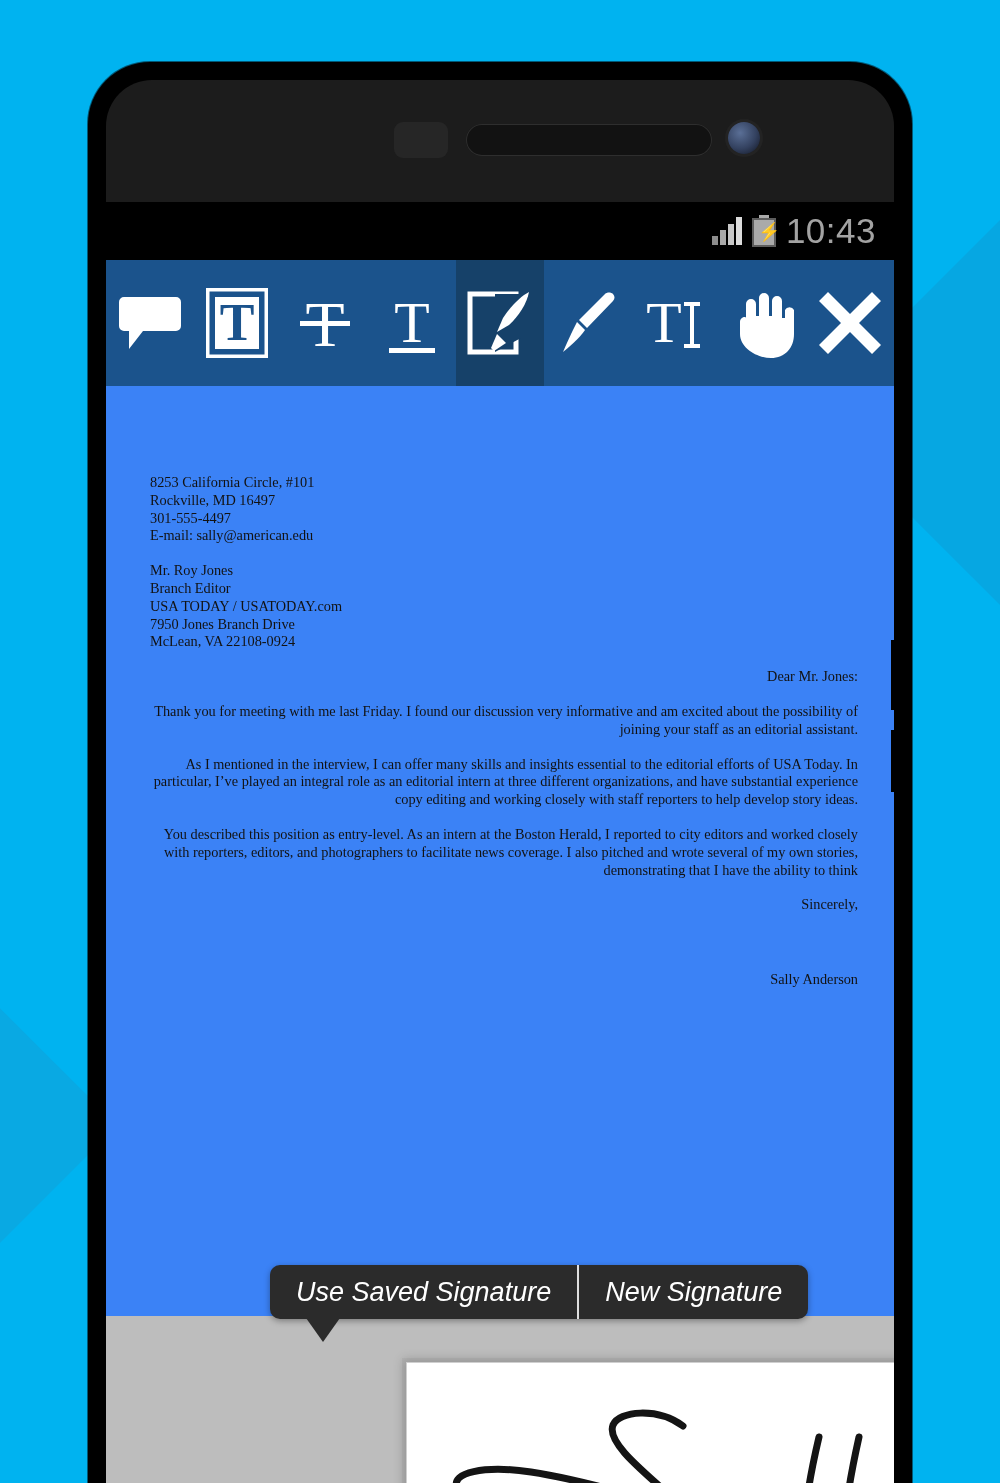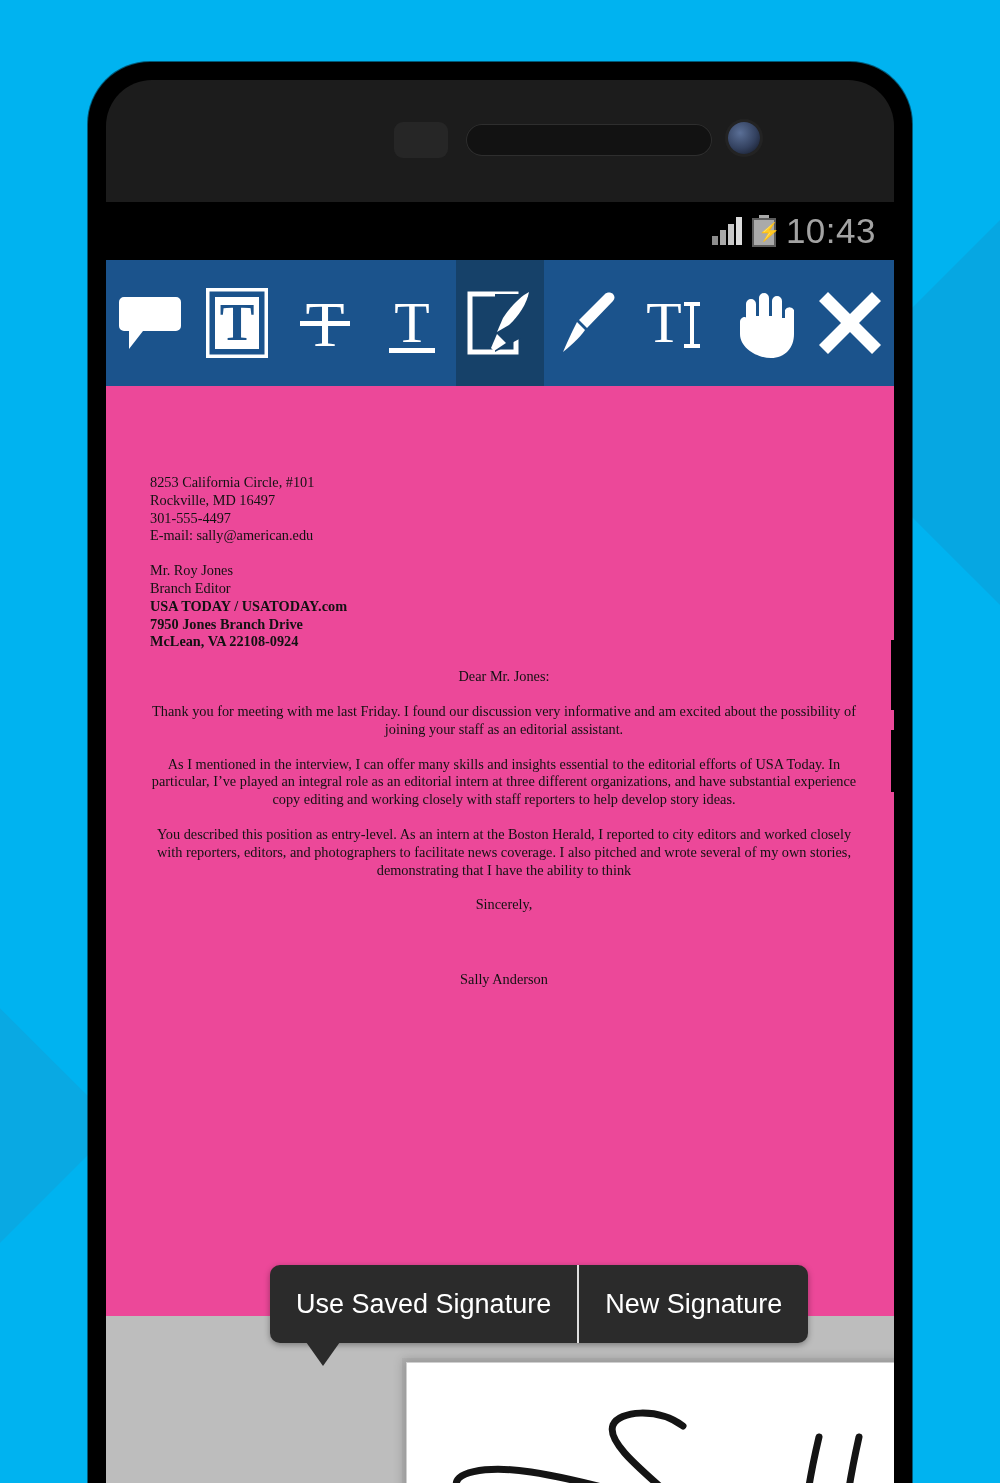--- a/index.html
+++ b/index.html
@@ -124,42 +124,43 @@
   .tool.selected { background: #164169; }
   .tool svg { display: block; }
 
   
   #doc-area {
     position: absolute; left: 0; top: 184px; right: 0; bottom: 0;
     background: #bdbdbd;
   }
   #page {
     position: absolute; left: 0; top: 0; right: 0; height: 930px;
-    background: #ec4899;
+    background: #3b82f6;
   }
   #letter {
     position: absolute; left: 44px; top: 88px; right: 36px;
     font-family: "Liberation Serif", serif;
     color: #121212; font-size: 14.3px; line-height: 17.8px;
   }
   .addr-line { white-space: nowrap; }
-  .bold { font-weight: bold; }
+  .bold { font-weight: normal; }
   .blk { margin-bottom: 17px; }
-  .para { margin-bottom: 17px; text-align: center; }
+  .para { margin-bottom: 17px; text-align: right; }
   .gap-lg { height: 40px; }
 
   
   #popup {
     position: absolute;
     left: 164px; top: 879px;
     display: flex; align-items: stretch;
     background: #2b2b2b; border-radius: 10px;
-    height: 78px;
+    height: 54px;
     box-shadow: 0 2px 6px rgba(0,0,0,.35);
     z-index: 40;
+    font-style: italic;
   }
   .popup-item {
     display: flex; align-items: center; justify-content: center;
     padding: 0 26px; color: #fff; font-size: 27px;
     cursor: pointer; white-space: nowrap;
   }
   .popup-div { width: 2px; background: #fff; opacity: .85; }
   #popup-arrow {
     position: absolute; left: 36px; bottom: -23px;
     width: 0; height: 0;

